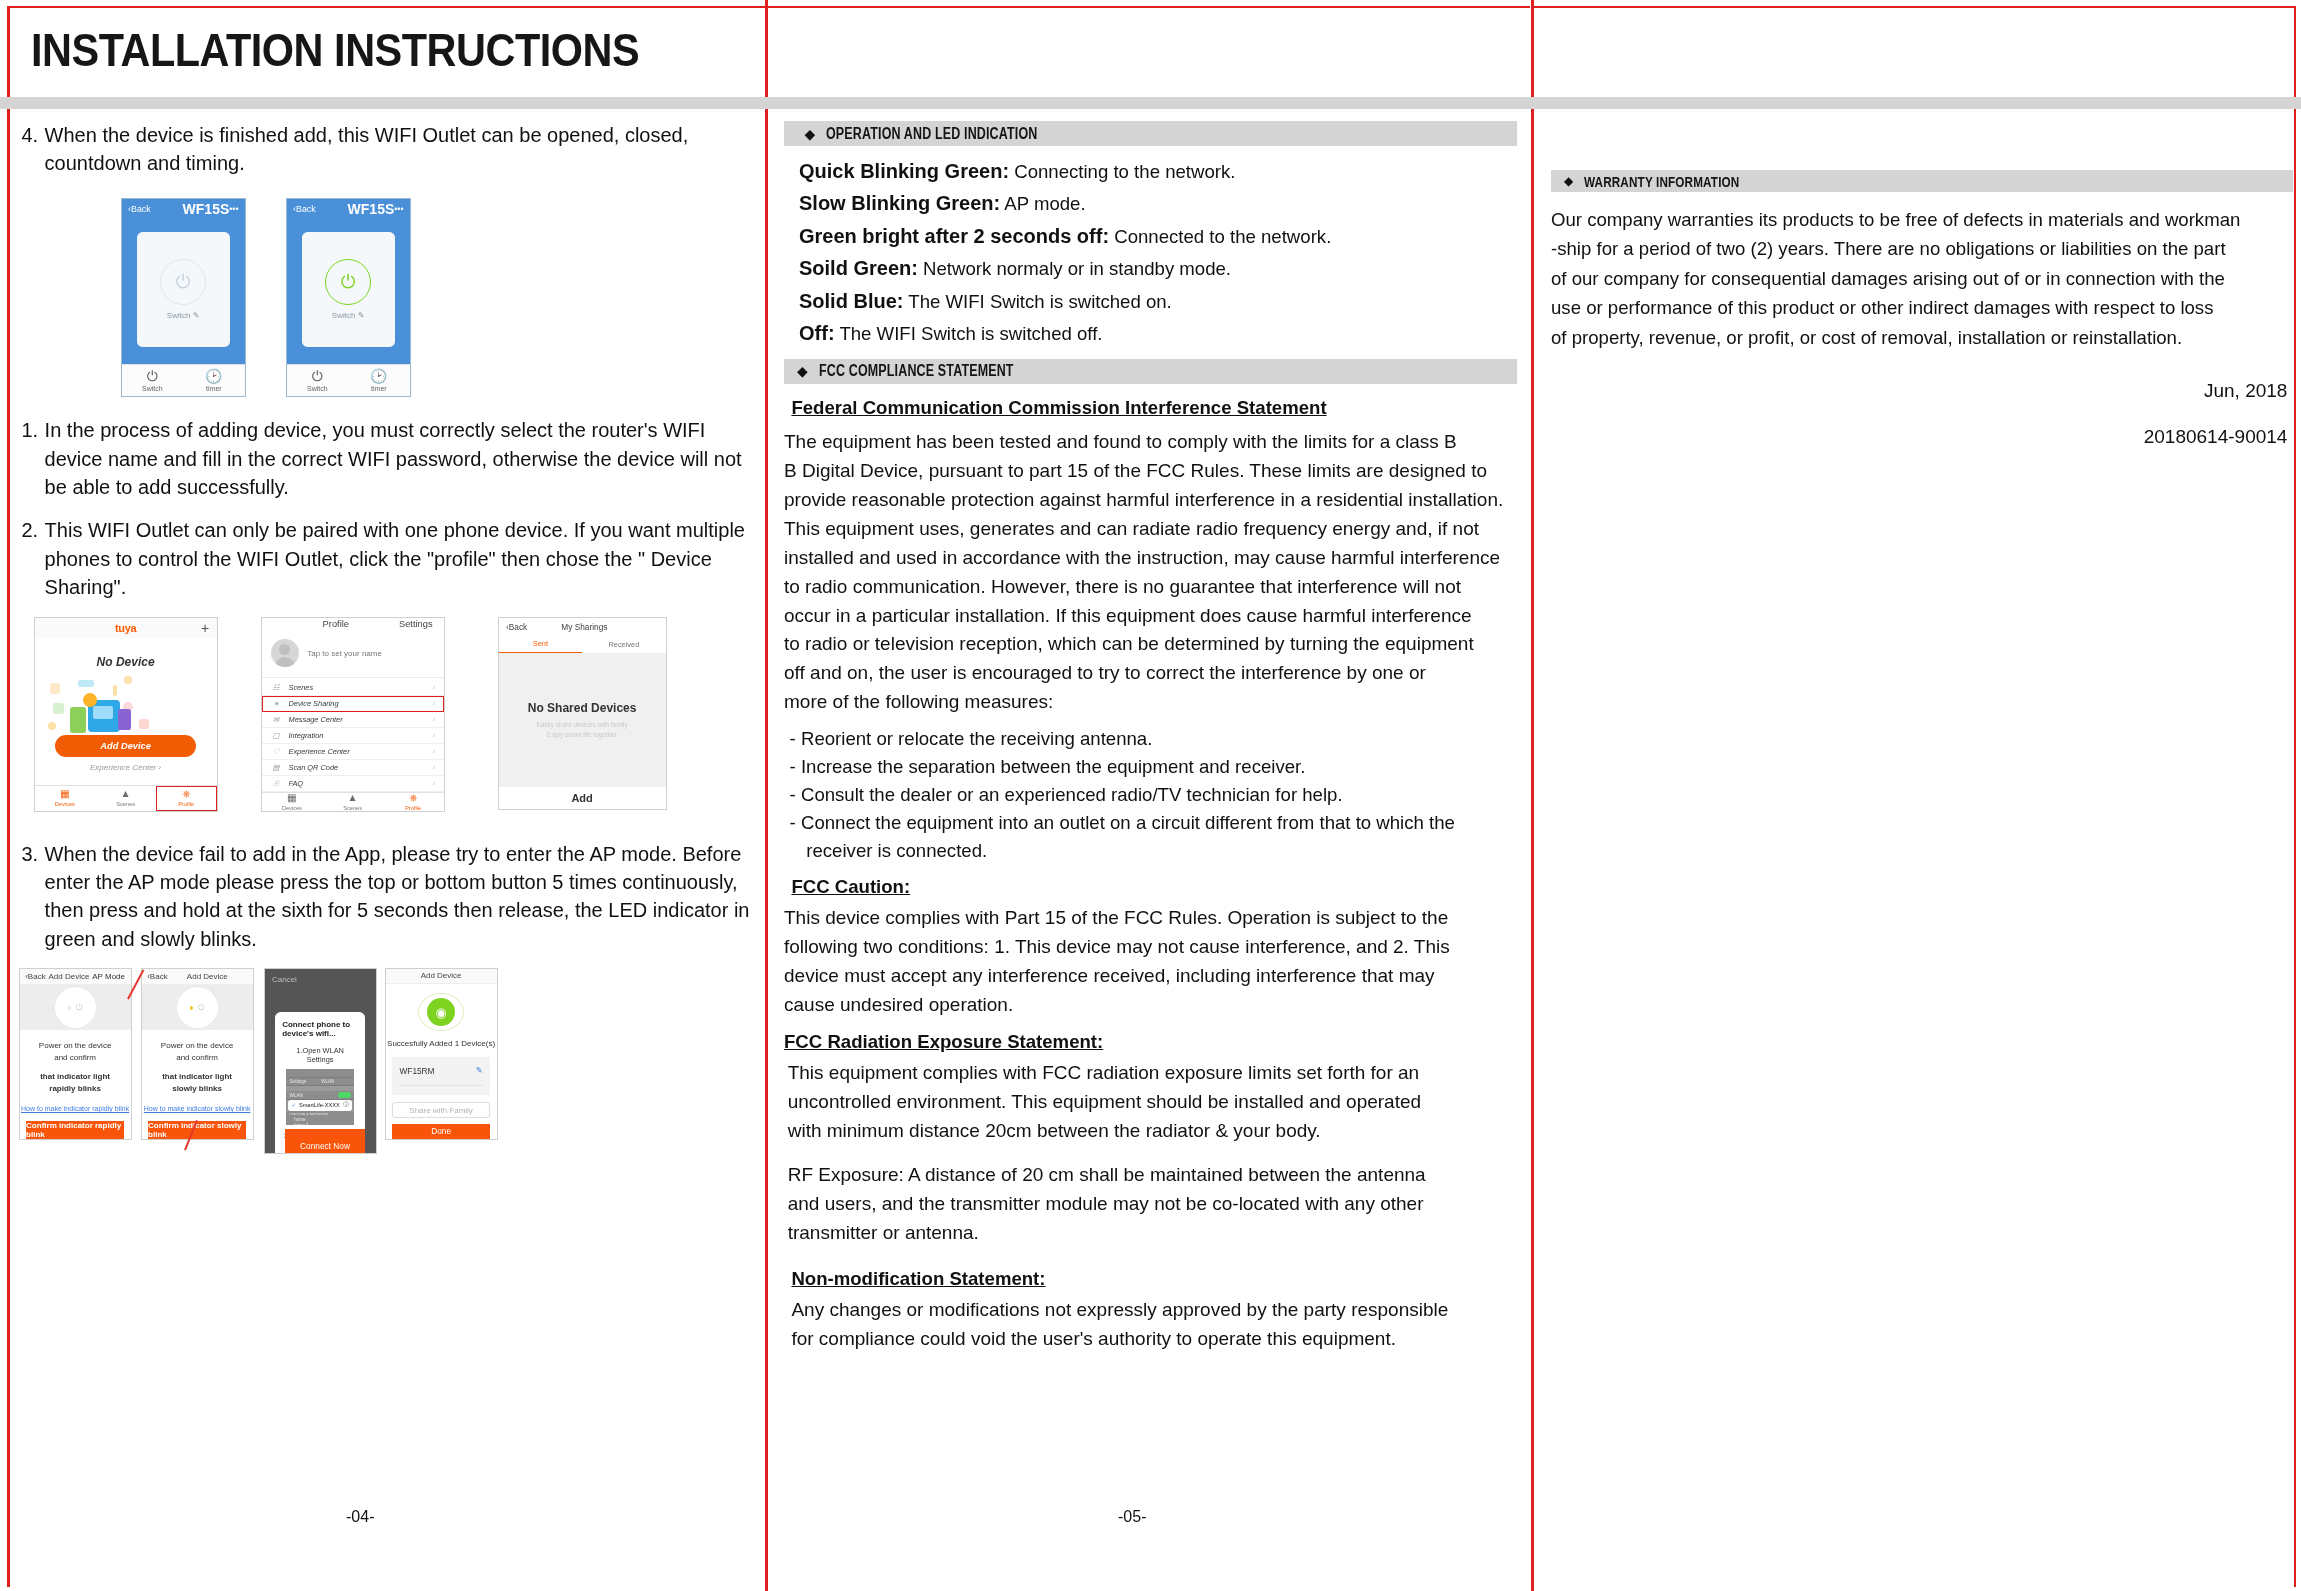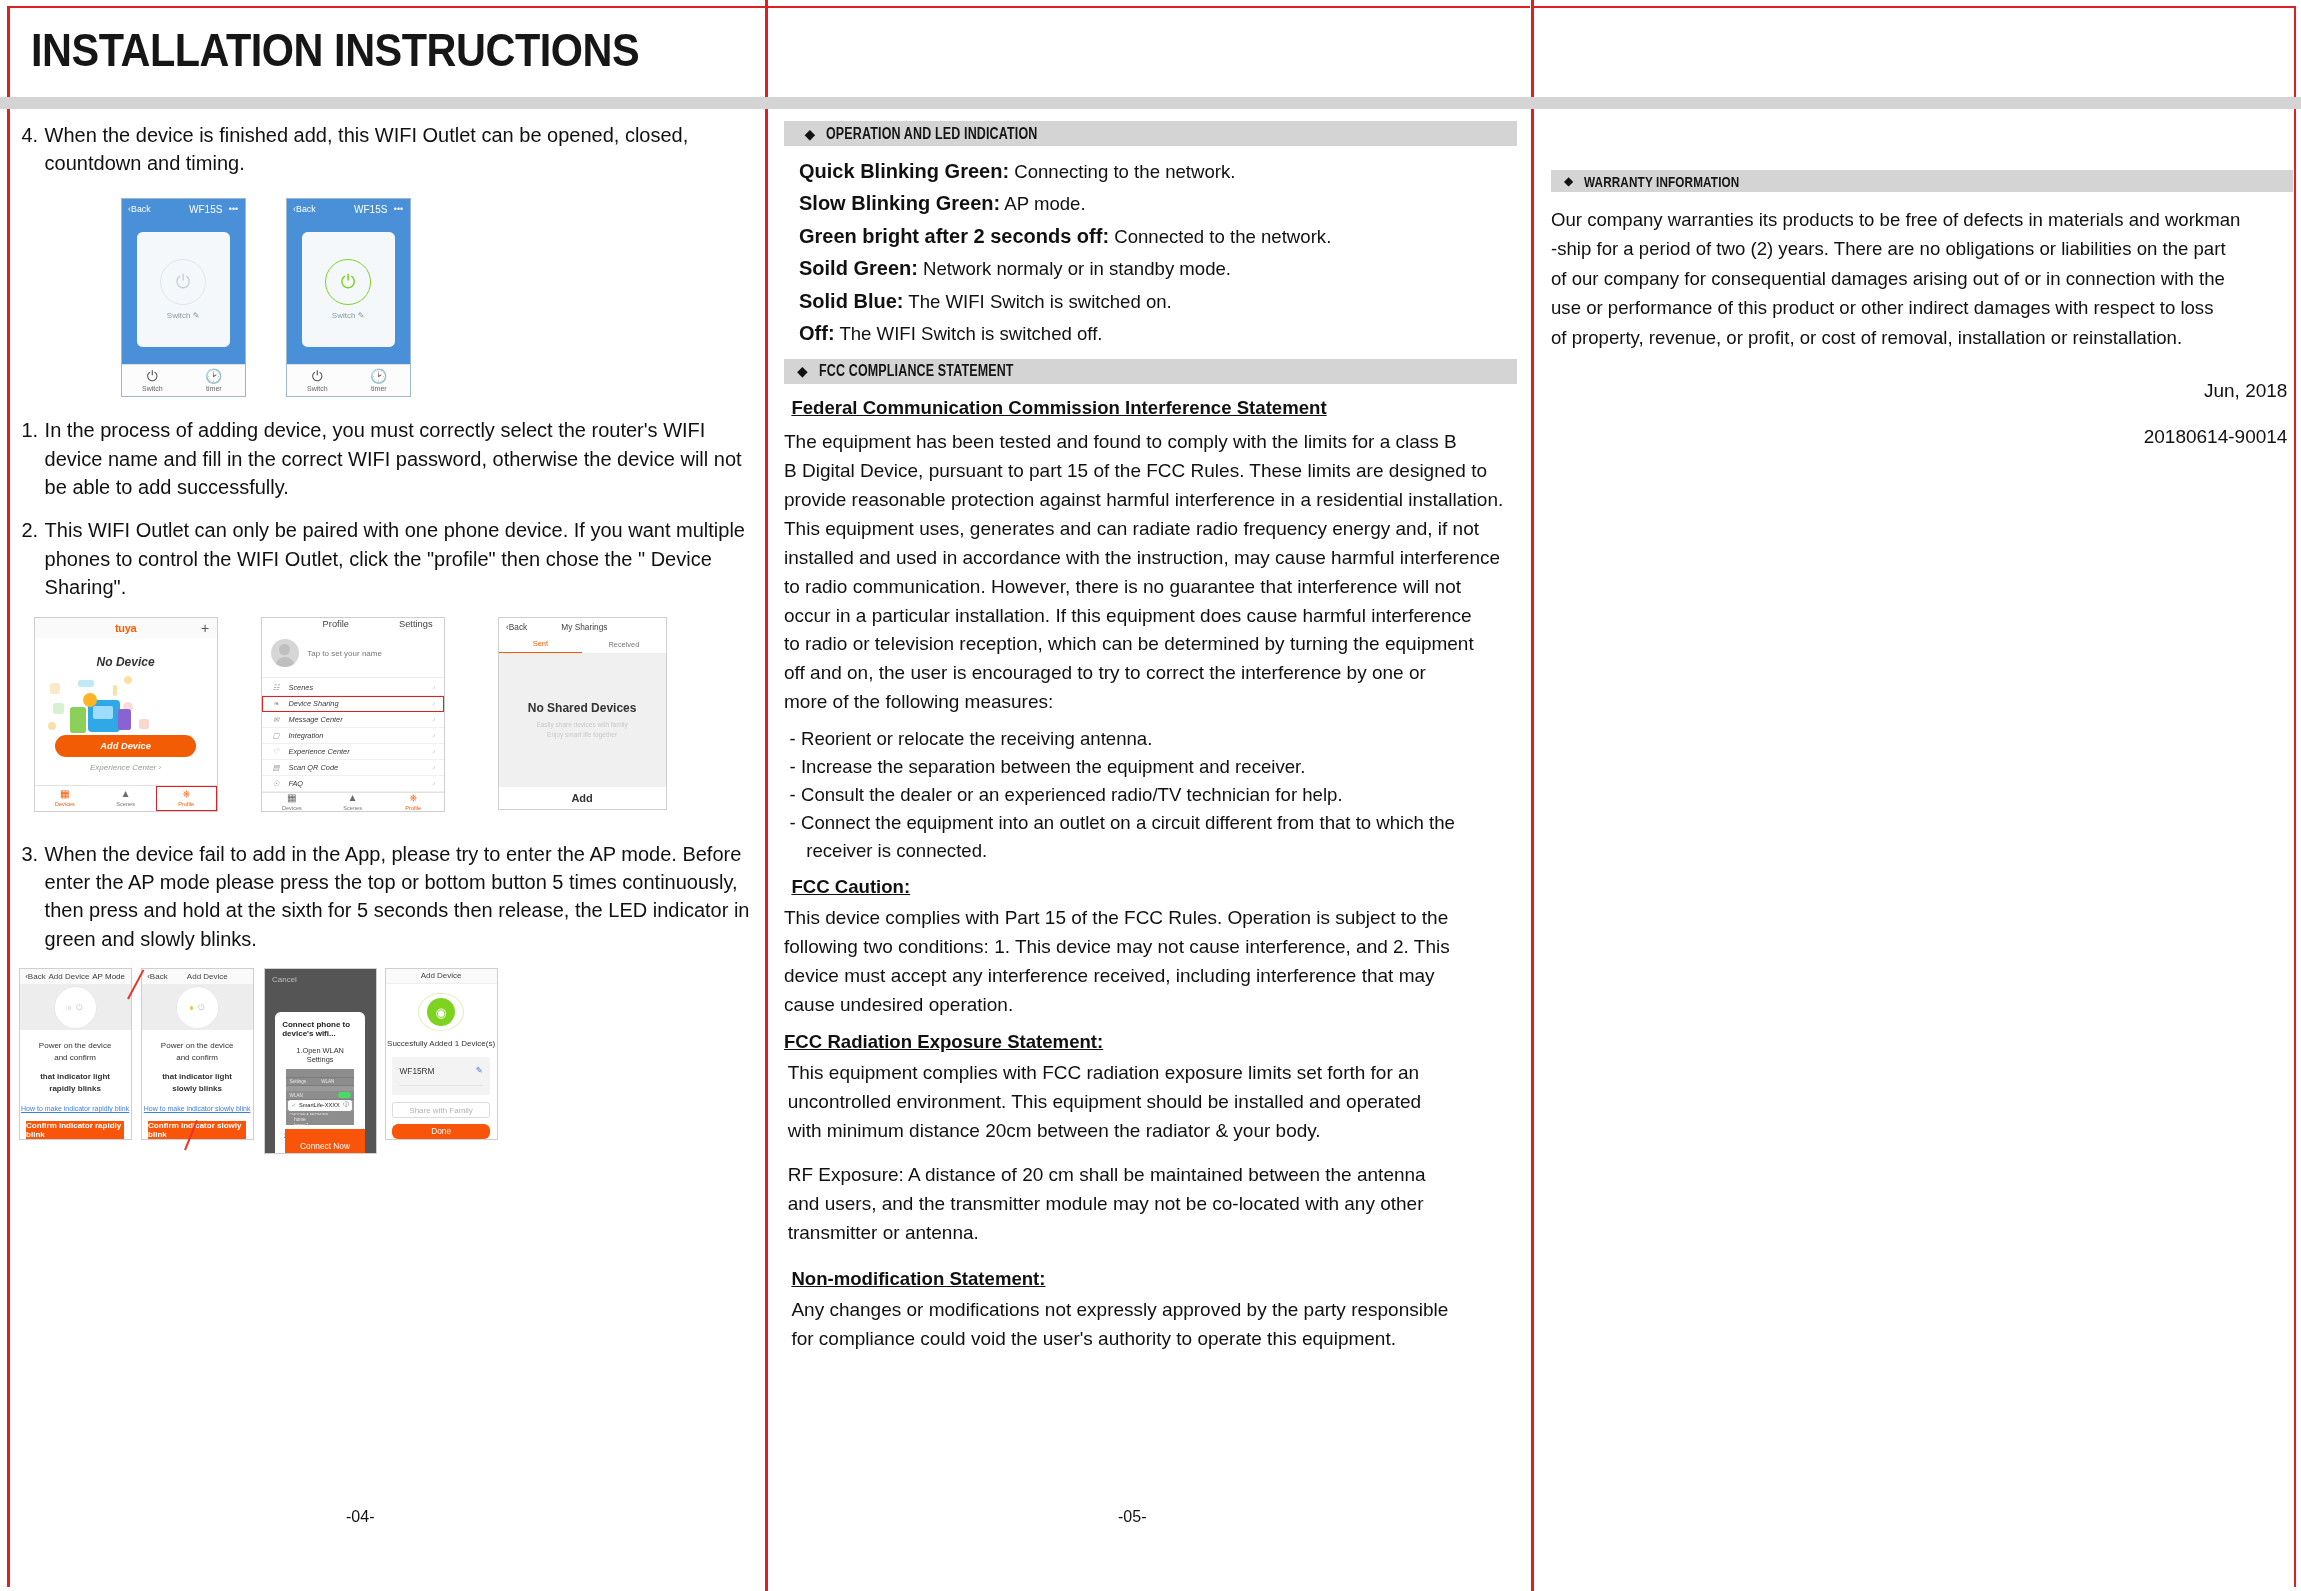--- a/index.html
+++ b/index.html
@@ -62,21 +62,21 @@
   .phones-row-1 { position: relative; height: 218px; margin-top: 20.4px; margin-left: 102px; }
   .phone-a {
     position: absolute; width: 125px; height: 199px;
     background: #4a90d9; border: 1.4px solid #9db8cf;
     display:flex; flex-direction:column;
   }
   .phone-a-bar {
     height: 20.4px; display:flex; align-items:center; justify-content:space-between;
     padding: 0 6.5px; color:#fff; font-size:8.8px;
   }
-  .phone-a-bar .t { font-weight:400; font-size:10px;margin-left:32px; }
+  .phone-a-bar .t { font-weight:700; font-size:14px;margin-left:32px; }
   .phone-a-body { flex:1; display:flex; align-items:center; justify-content:center; padding: 12px 15px 16.7px; }
   .phone-card {
     width:100%; height:100%; background:#f4f8fb; border-radius:5.6px;
     display:flex; flex-direction:column; align-items:center; justify-content:center;
   }
   .pwr-ring {
     width:46px; height:46px; border-radius:50%; border:1.9px solid #dfe6ee;
     display:flex; align-items:center; justify-content:center;
     color:#c8d2dc; font-size:18.6px;
   }
@@ -160,21 +160,21 @@
   .wl-btn { position:absolute; left:20px; right:10.2px; top:160px; height:34px; background:#f9550a; color:#fff; font-size:8.3px; display:flex; align-items:center; justify-content:center; }
 
   .ok-circle-out { width:46px; height:46px; border-radius:50%; border:0.9px solid #dff0c0; display:flex; align-items:center; justify-content:center; margin:9.3px auto 0; }
   .ok-circle { width:28px; height:28px; border-radius:50%; background:#7ed321; color:#fff; display:flex; align-items:center; justify-content:center; font-size:13px; }
   .ok-text { text-align:center; font-size:8px; color:#333; margin-top:7.4px; }
   .ok-row { margin:9.3px 6.5px 0; background:#f3f3f3; height:46px; position:relative; }
   .ok-row .nm { position:absolute; left:7.4px; top:9.3px; font-size:8.3px; color:#333; }
   .ok-row .pen { position:absolute; right:7.4px; top:8.3px; font-size:8.3px; color:#3d7de0; }
   .ok-row::after { content:""; position:absolute; left:7.4px; right:7.4px; top:28px; height:0.9px; background:#e2e2e2; }
   .ok-btn1 { margin:7.4px 6.5px 0; height:18.6px; border:0.9px solid #dcdcdc; border-radius:2.8px; color:#b3b3b3; font-size:8px; display:flex; align-items:center; justify-content:center; }
-  .ok-btn2 { margin:5.6px 6.5px 0; height:18.6px; background:#f9550a; color:#fff; font-size:8.3px; display:flex; align-items:center; justify-content:center;border-radius:6px; }
+  .ok-btn2 { margin:5.6px 6.5px 0; height:18.6px; background:#f9550a; color:#fff; font-size:8.3px; display:flex; align-items:center; justify-content:center; }
 
   .red-arrow { position:absolute; width:1.9px; background:#e8342a; transform-origin:bottom center; }
 
   
   .sec-hd {
     background:#d4d4d4; height:25px; display:flex; align-items:center;
     padding-left: 13px; gap:11px; margin-bottom: 13px;
   }
   .sec-hd.indent { padding-left: 20.4px; }
   .sec-hd .dia { font-size:14px; color:#111; line-height:1; }

